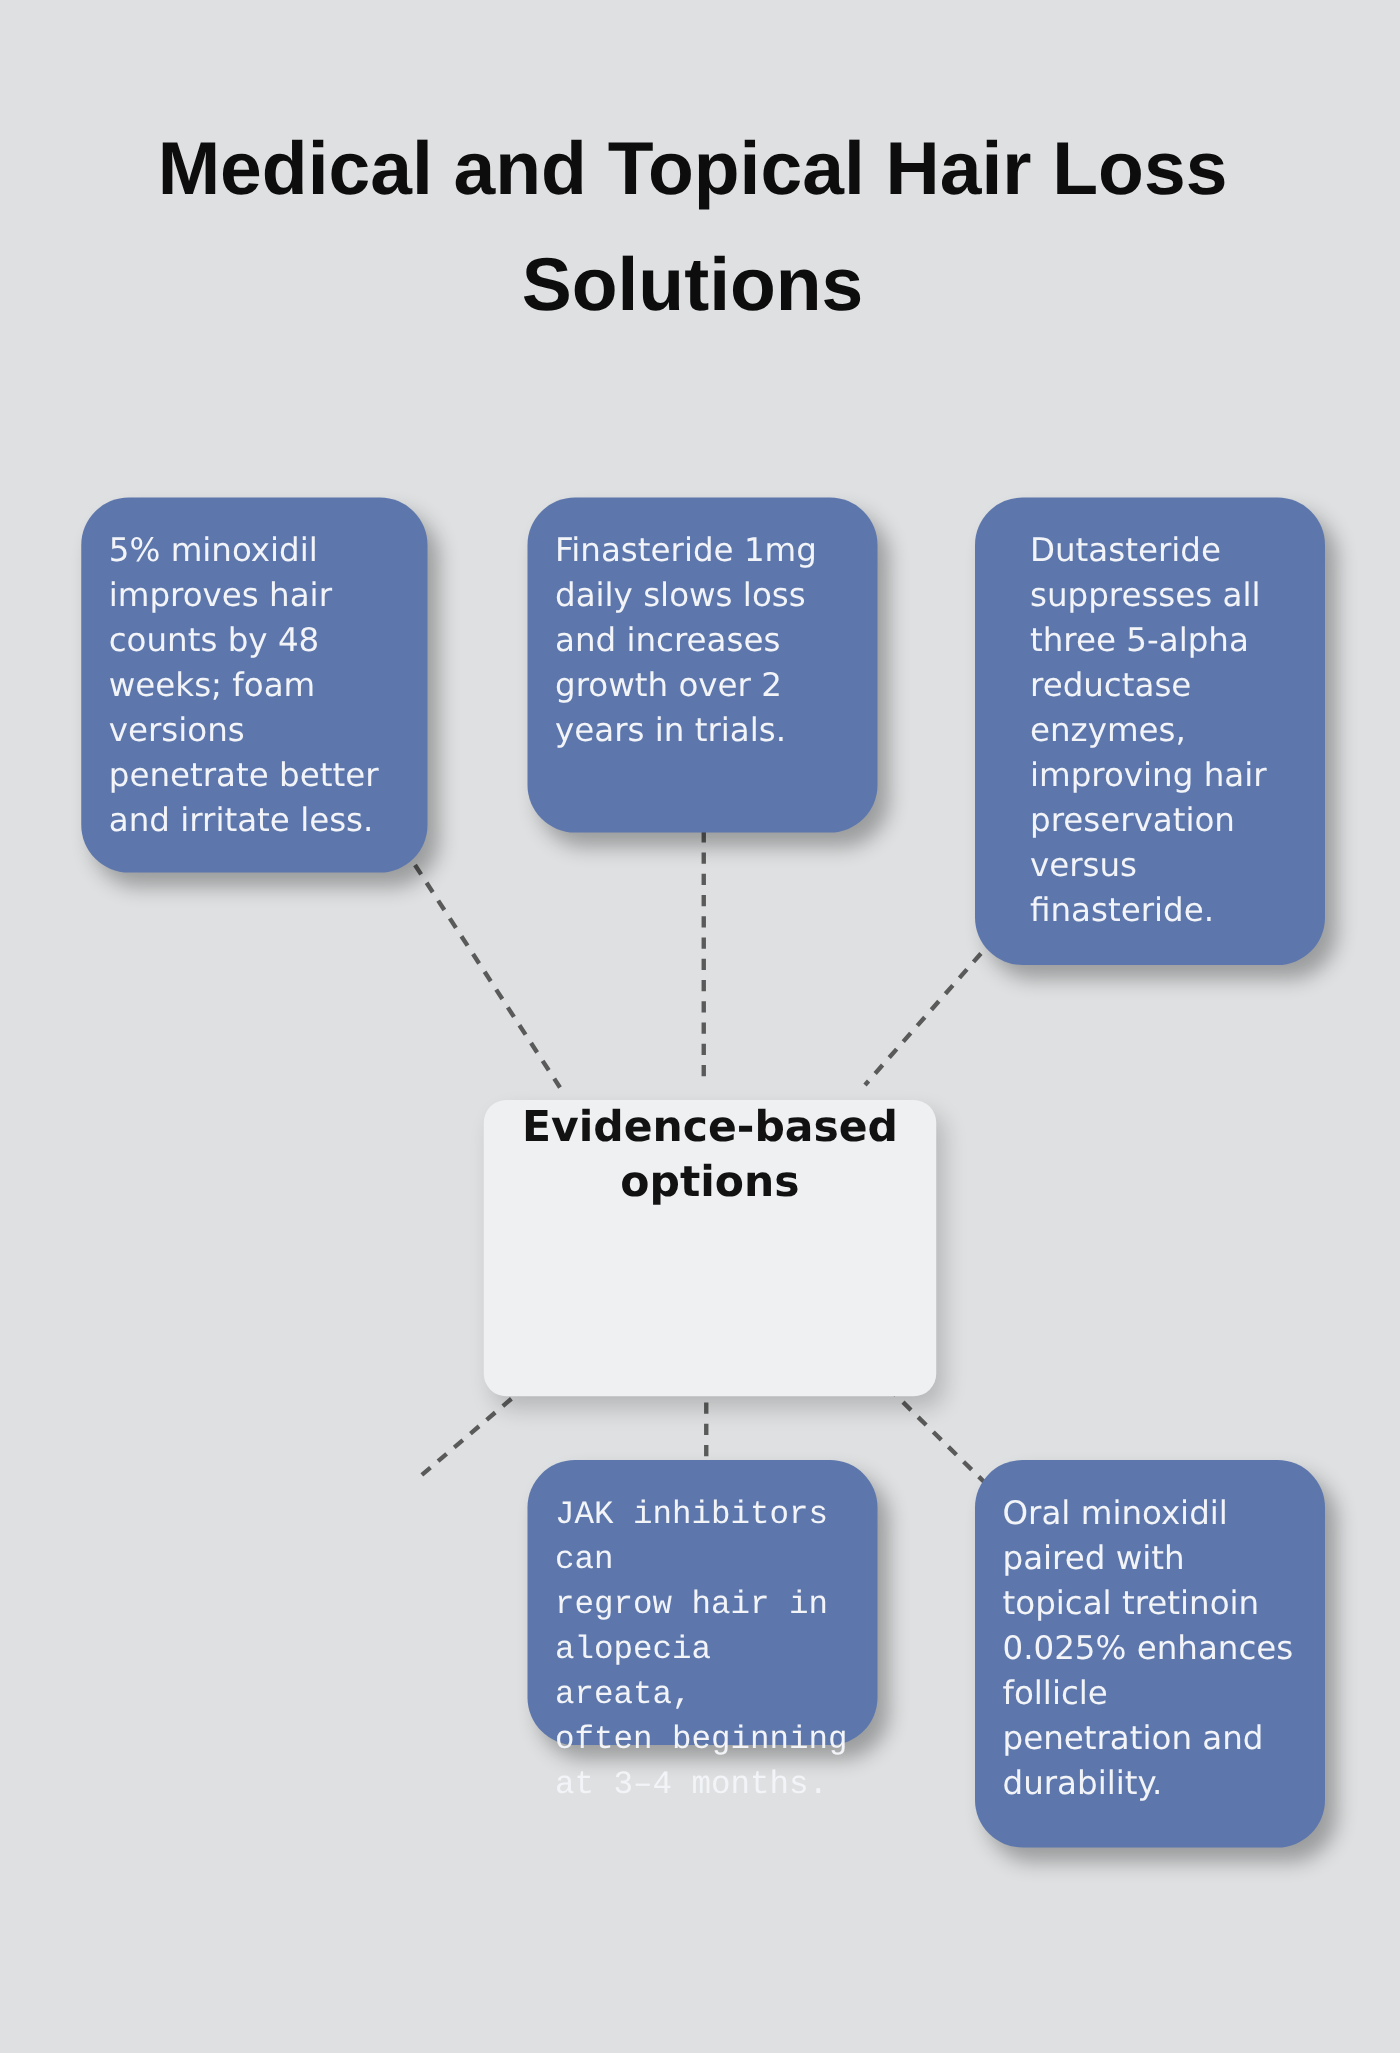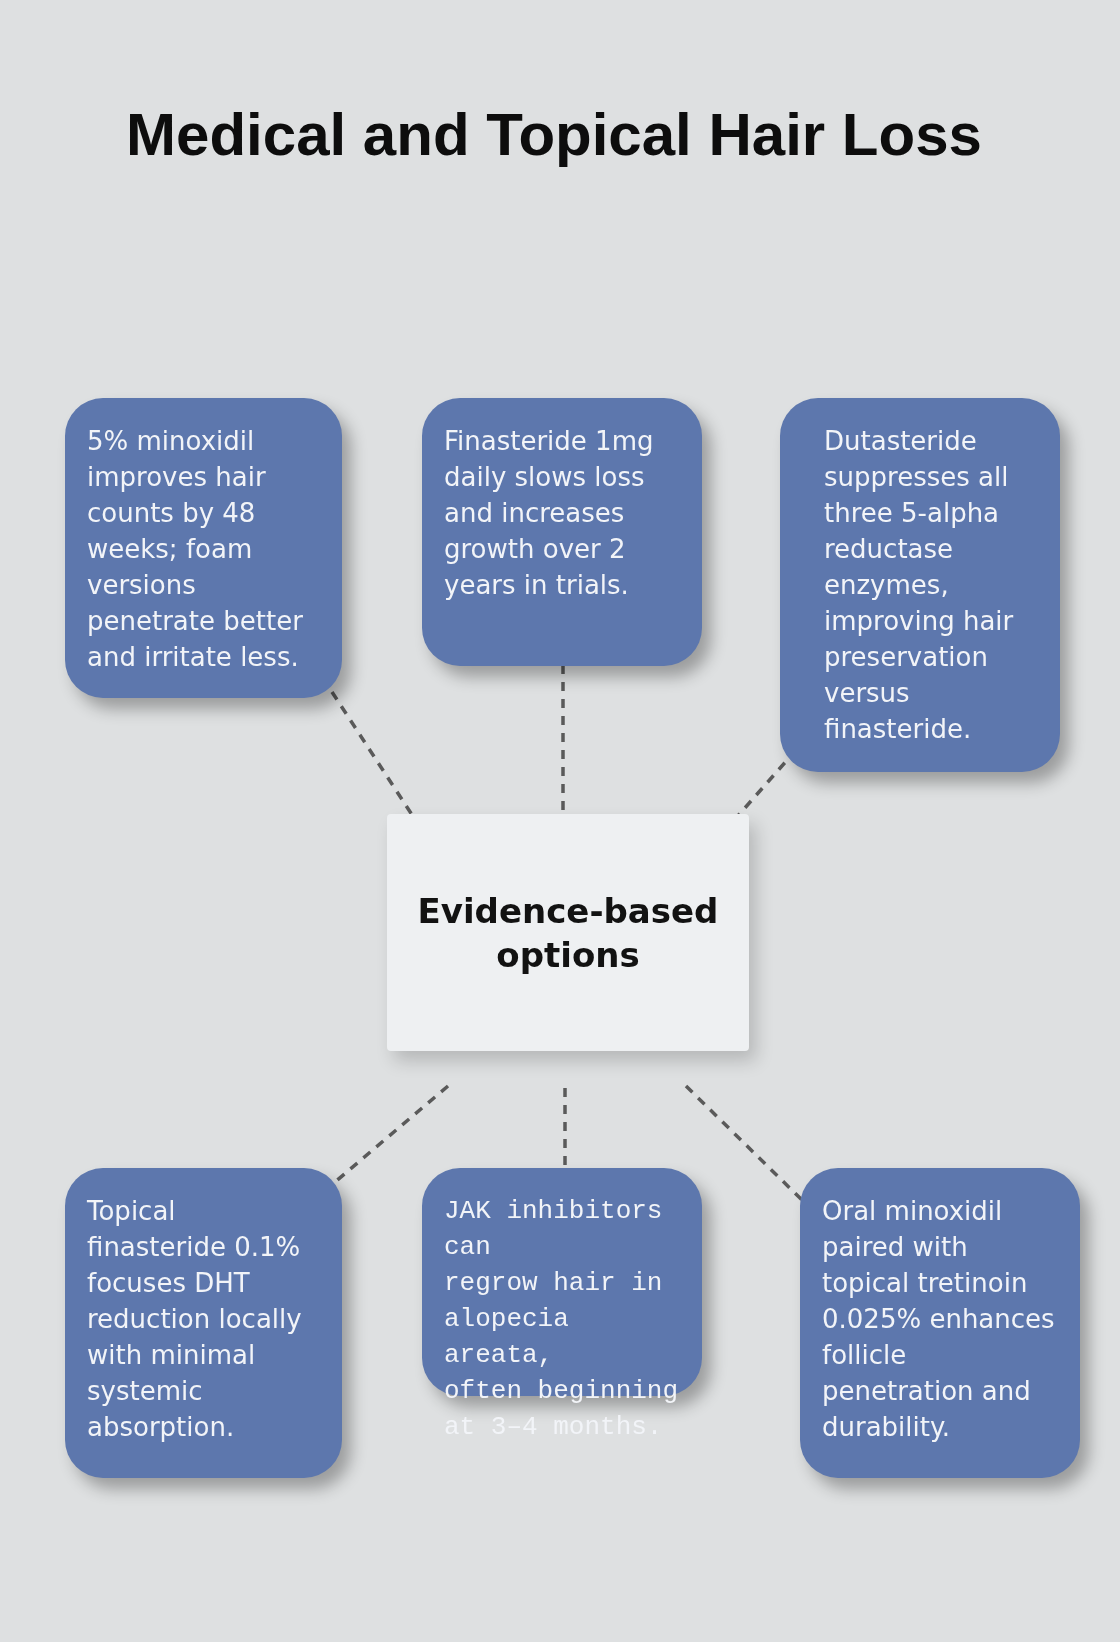--- a/index.html
+++ b/index.html
@@ -54,53 +54,54 @@
     line-height: 36px;
     padding: 25px 20px 25px 22px;
     box-sizing: border-box;
     white-space: pre-line;
   }
   .node-top-left   { left: 65px;  top: 398px; width: 277px; height: 300px; }
   .node-top-mid    { left: 422px; top: 398px; width: 280px; height: 268px; }
   .node-top-right  { left: 780px; top: 398px; width: 280px; height: 374px; padding-left: 44px; }
   .node-bot-left   { left: 65px;  top: 1168px; width: 277px; height: 310px; }
   .node-bot-mid    { left: 422px; top: 1168px; width: 280px; height: 228px; font-family: Liberation Mono, monospace; }
-  .node-bot-right  { left: 780px; top: 1168px; width: 280px; height: 310px; margin-left: 20px; }
+  .node-bot-right  { left: 780px; top: 1168px; width: 280px; height: 310px; }
   
   .center-node {
     position: absolute;
     z-index: 2;
     left: 387px;
-    top: 814px;
+    top: 880px;
     width: 362px;
     height: 237px;
     background: var(--center-bg, #eef0f2);
-    border-radius: 4px;
+    border-radius: 18px;
     box-shadow: 7px 10px 18px rgba(0,0,0,0.18);
     display: flex;
-    align-items: center;
+    align-items: flex-start;
     justify-content: center;
   }
   .center-node .label {
     font-family: "DejaVu Sans", sans-serif;
     font-weight: 700;
     font-size: 34px;
     line-height: 44px;
     color: #121212;
     text-align: center;
     white-space: pre-line;
   }
 </style>
 </head>
 <body>
 
 <div id="canvas" style="--bg: #dee0e1; --blue: #5d77ad; --blue-text: #f2f4f8; --center-bg: #eef0f2; --dash: #5a5a5a;">
 
   <div class="title">
     <div>Medical and Topical Hair Loss</div>
+    <div>Solutions</div>
   </div>
 
   <svg class="connectors" viewBox="0 0 1120 1642" xmlns="http://www.w3.org/2000/svg">
     <line x1="332" y1="692" x2="448" y2="870"></line>
     <line x1="563" y1="614" x2="563" y2="866"></line>
     <line x1="796" y1="750" x2="692" y2="868"></line>
     <line x1="448" y1="1086" x2="335" y2="1182"></line>
     <line x1="565" y1="1088" x2="565" y2="1176"></line>
     <line x1="686" y1="1086" x2="802" y2="1200"></line>
   </svg>
@@ -127,27 +128,20 @@
 improving hair
 preservation
 versus
 finasteride.</div>
 
   <div class="center-node">
     <div class="label">Evidence-based
 options</div>
   </div>
 
-  <div class="node node-bot-left">Topical
-finasteride 0.1%
-focuses DHT
-reduction locally
-with minimal
-systemic
-absorption.</div>
 
   <div class="node node-bot-mid">JAK inhibitors can
 regrow hair in
 alopecia areata,
 often beginning
 at 3–4 months.</div>
 
   <div class="node node-bot-right">Oral minoxidil
 paired with
 topical tretinoin

